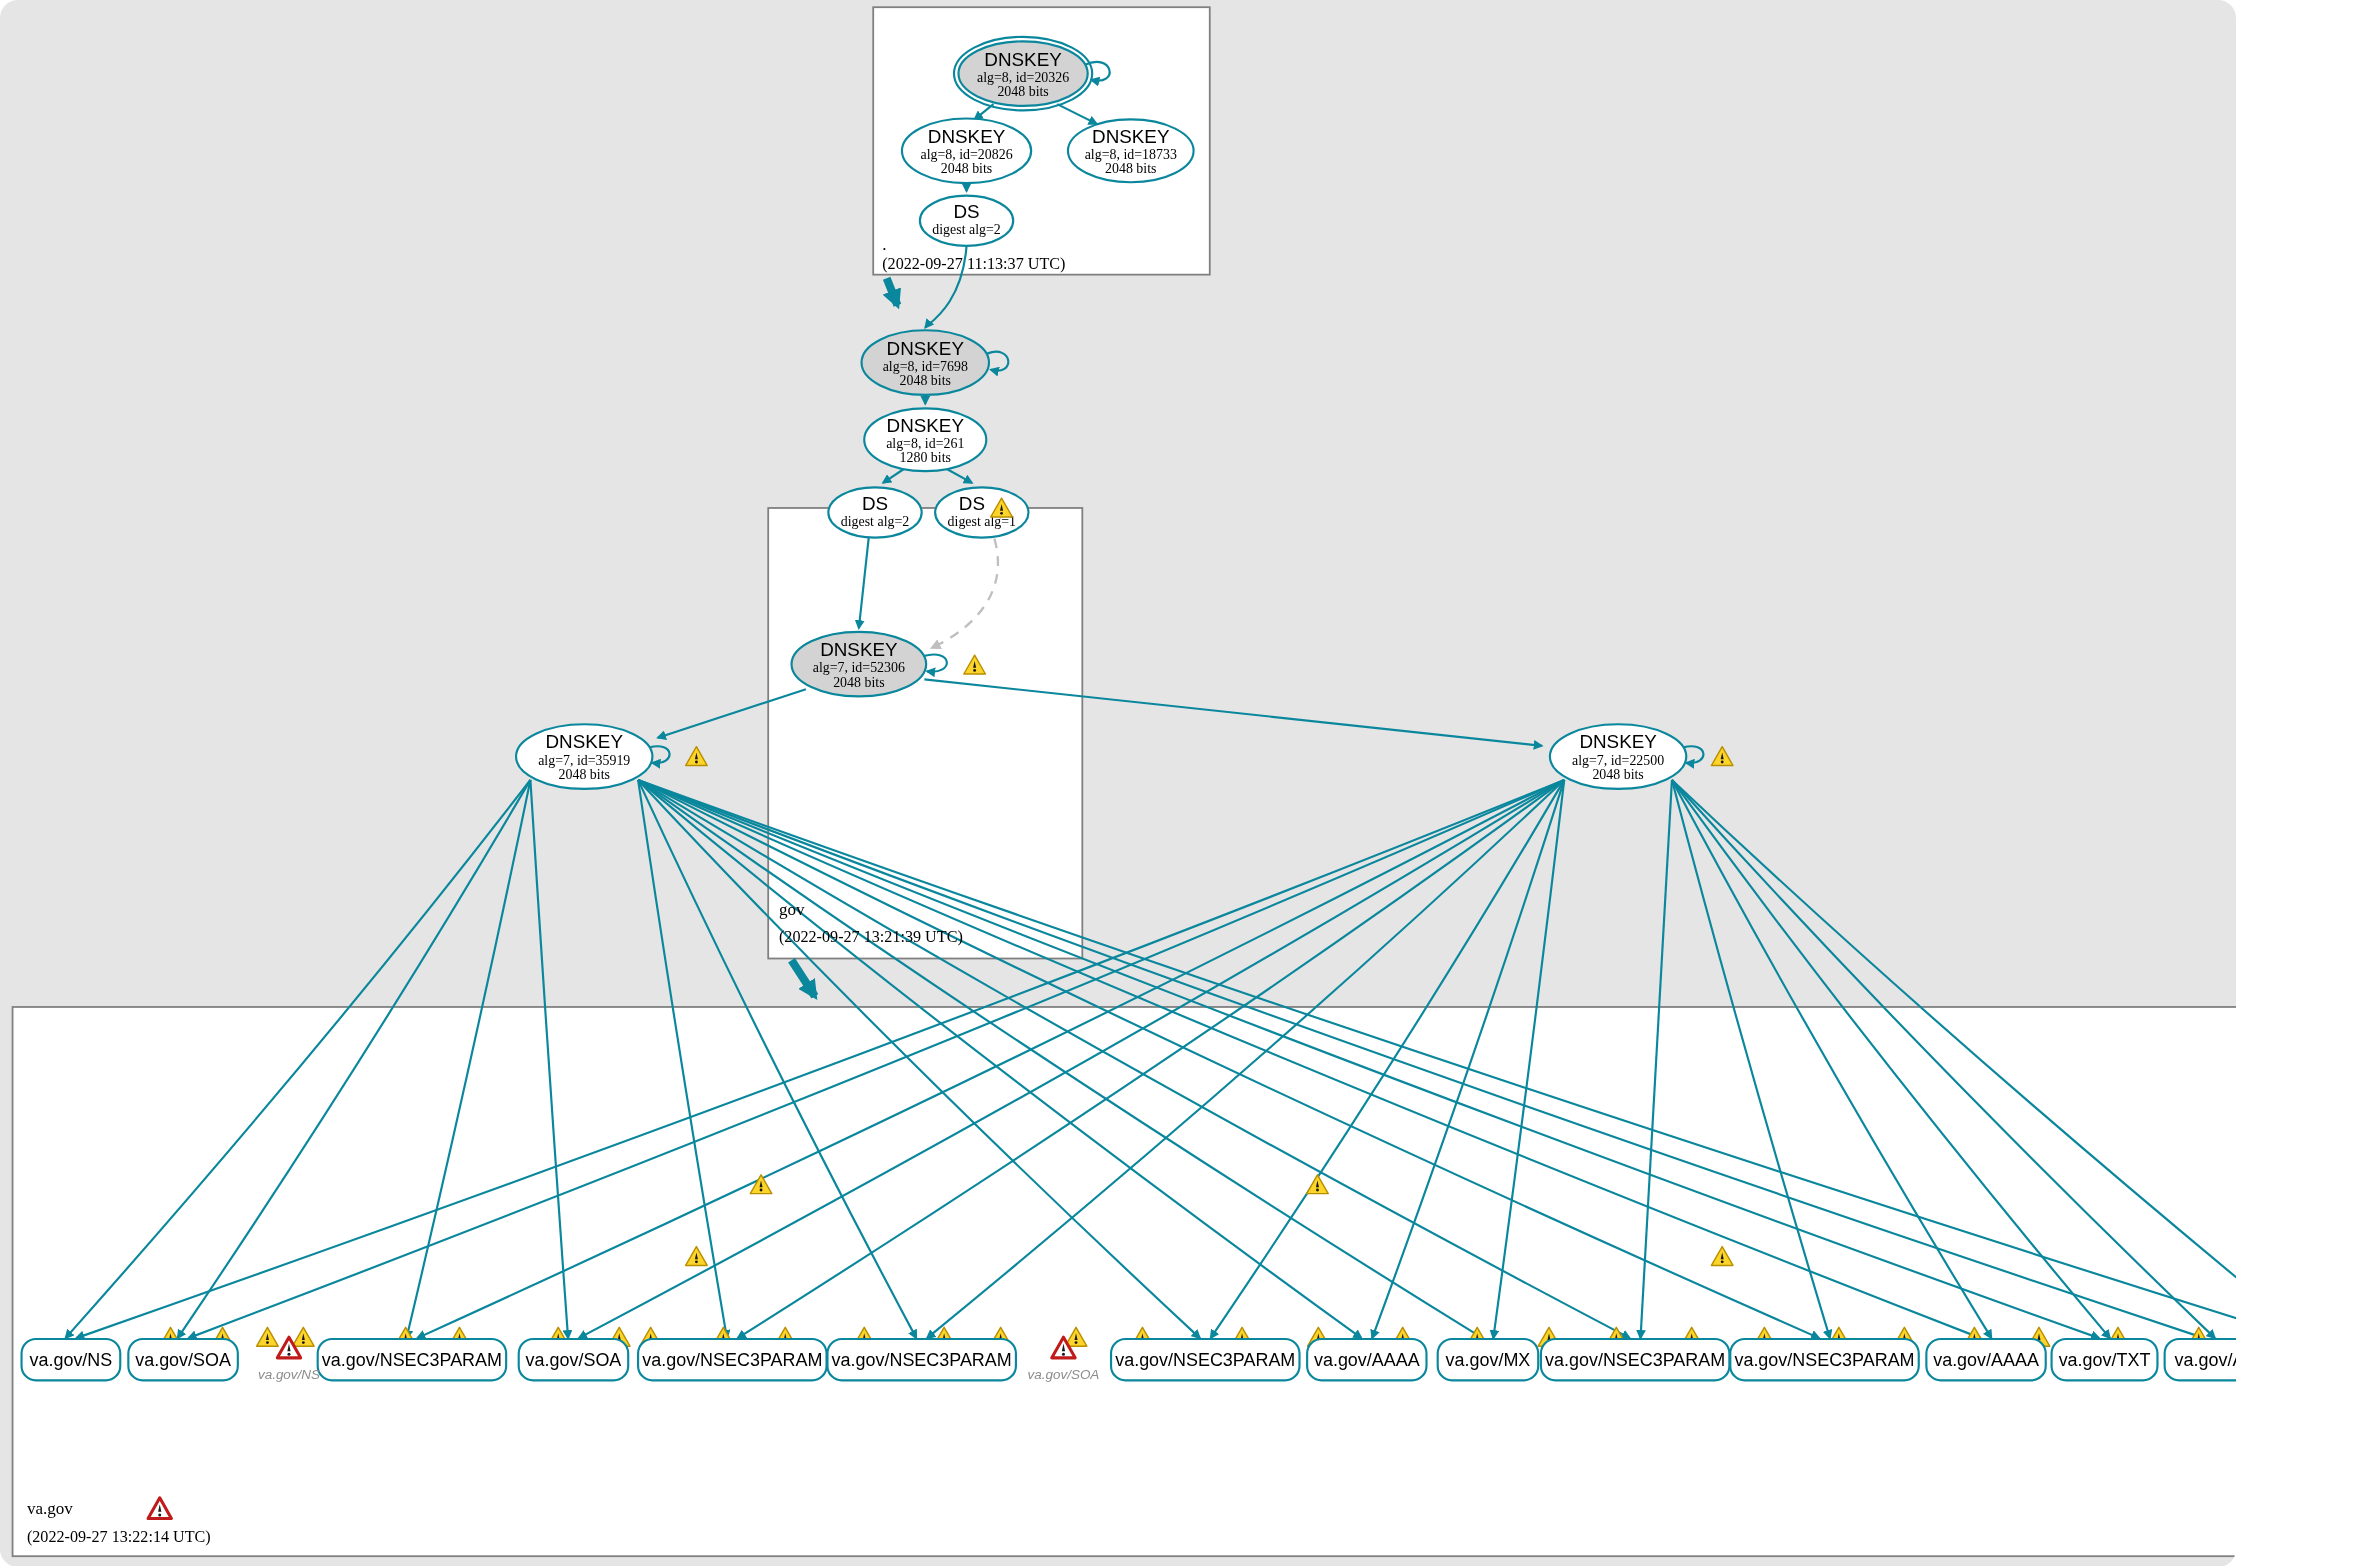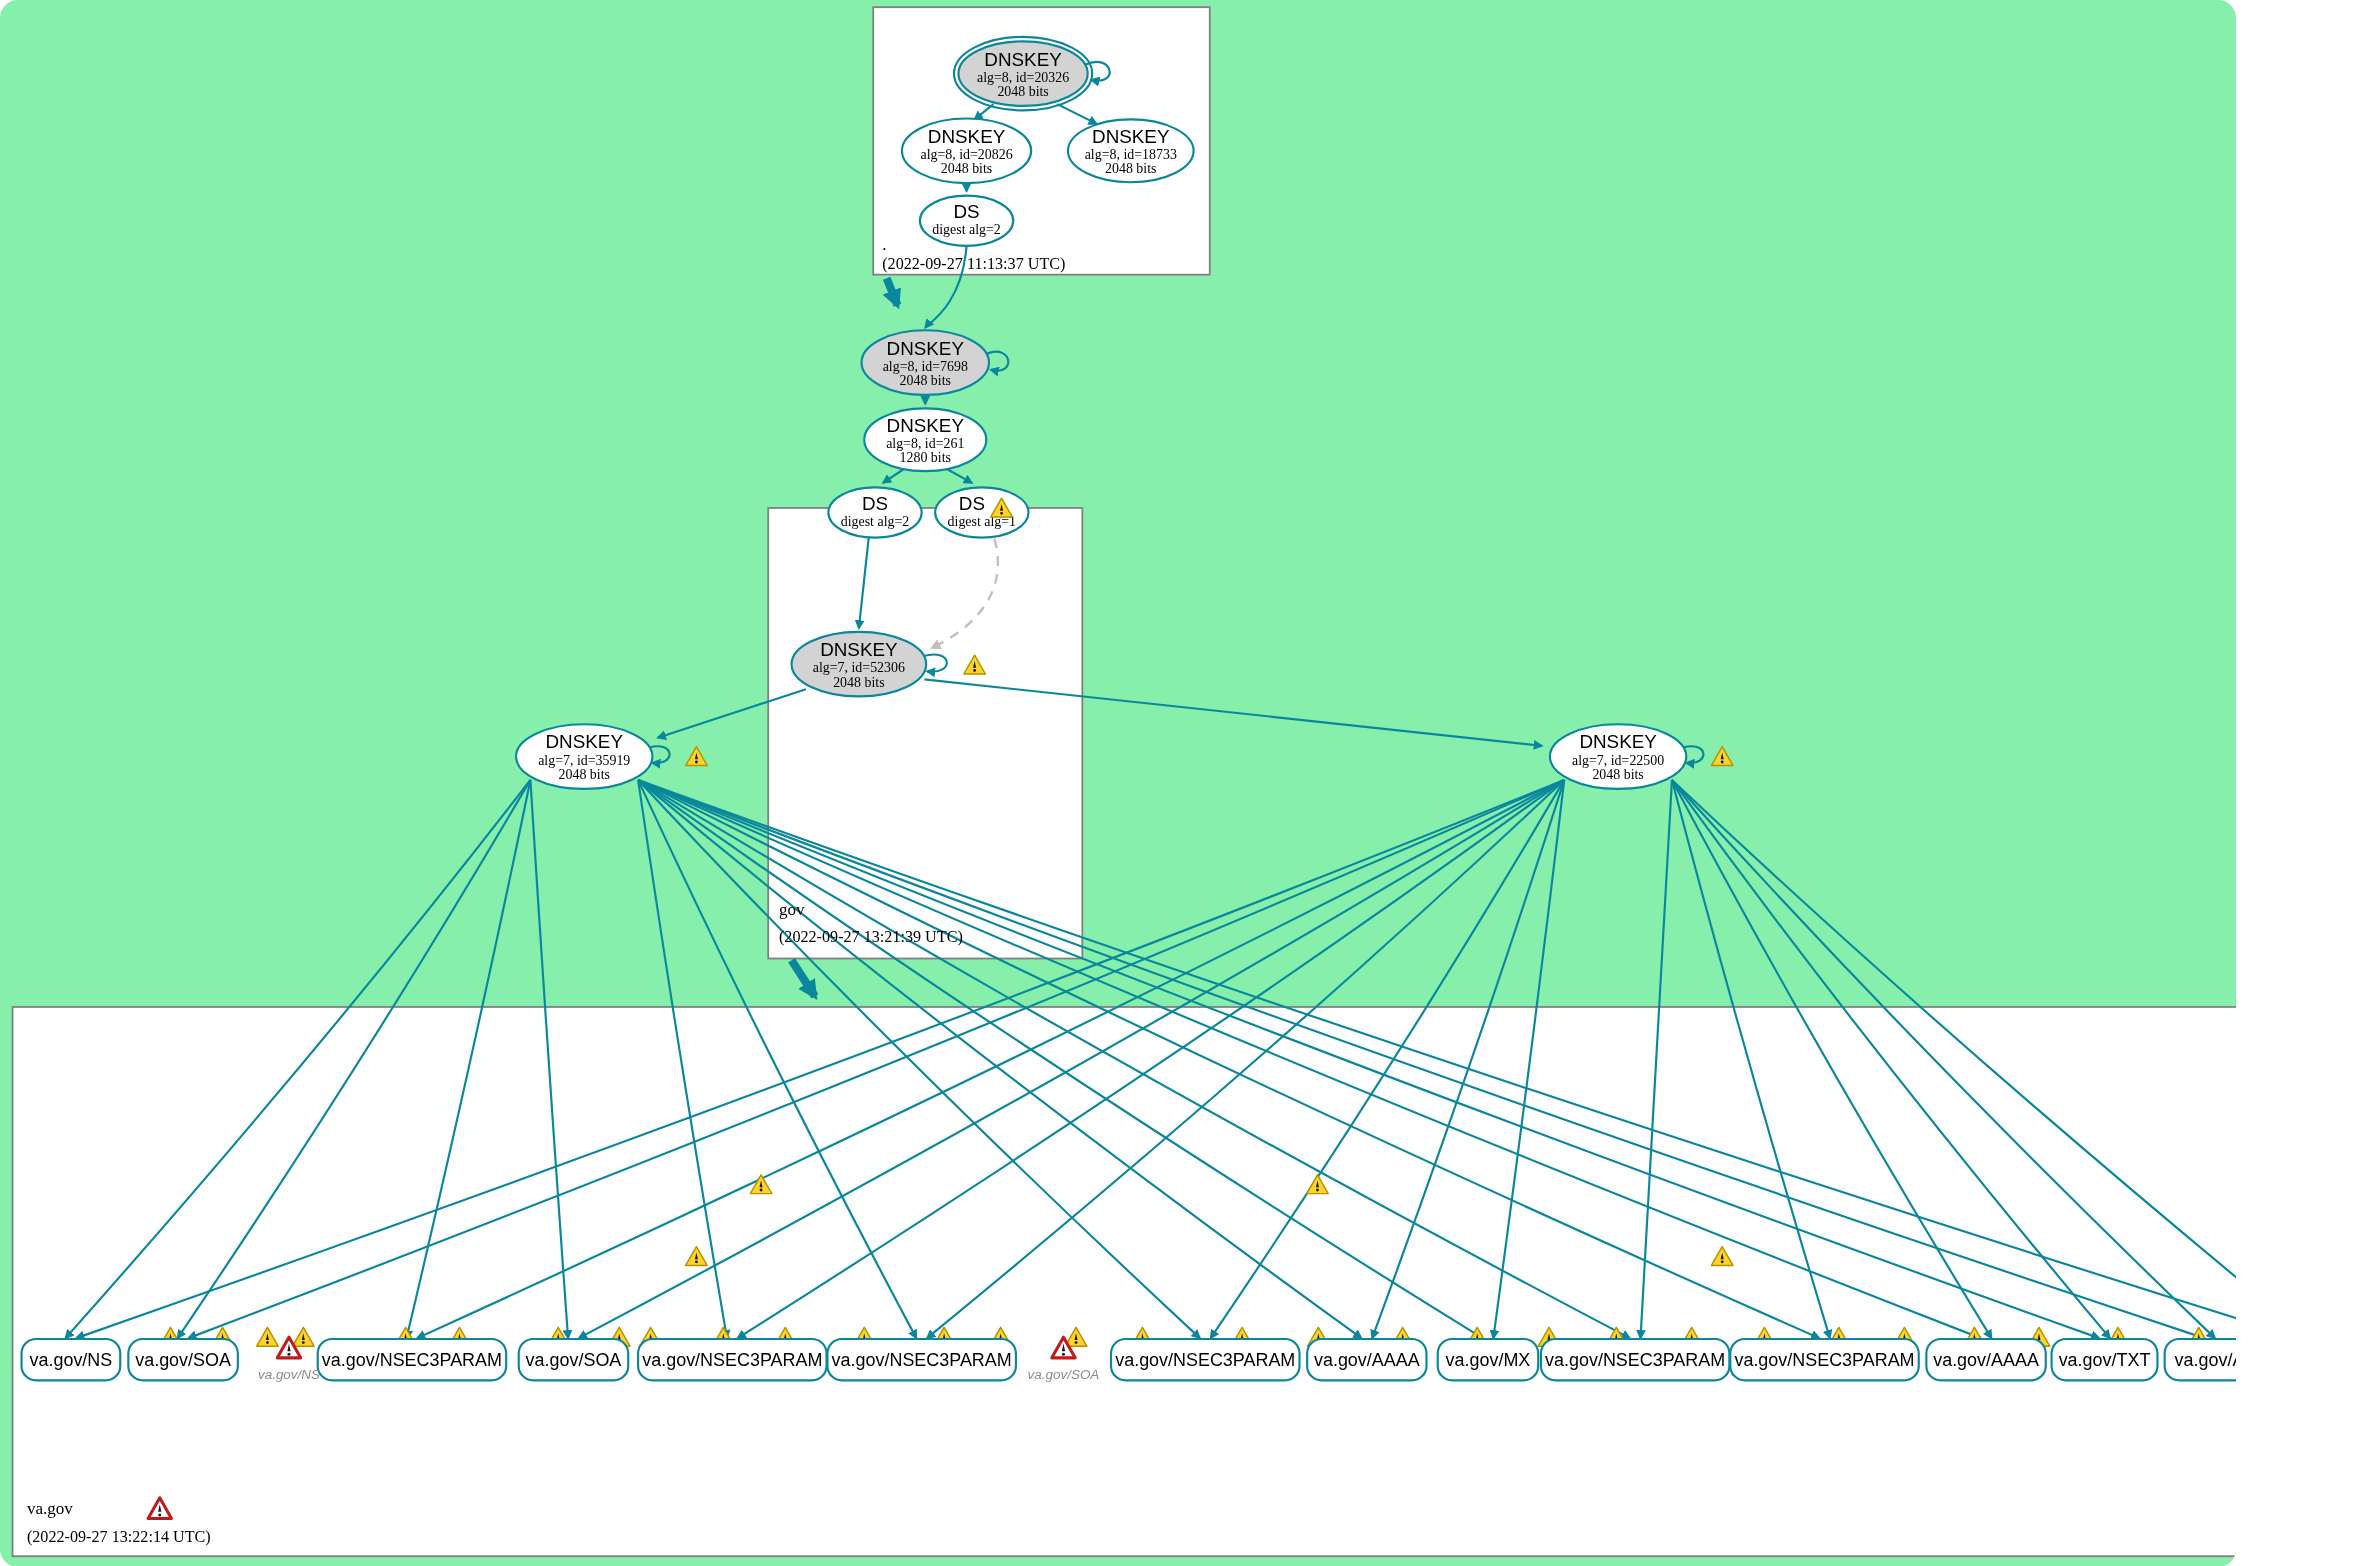--- a/index.html
+++ b/index.html
@@ -1,17 +1,17 @@
 <!DOCTYPE html>
 <html style="font-size:14.4px"><head>
 <meta charset="utf-8">
 <style>
   html,body{margin:0;padding:0;background:#ffffff;}
   body{font-family:"Liberation Sans", sans-serif;}
-  #stage{position:relative;width:2236px;height:1567px;background:#86efac;overflow:hidden;border-radius:18px;}
+  #stage{position:relative;width:2236px;height:1567px;background:#e5e5e5;overflow:hidden;border-radius:18px;}
   svg#graph{position:absolute;left:0;top:0;width:2354px;height:1567px;}
 
   .zone-box{fill:#ffffff;stroke:#808080;stroke-width:2;}
   .edge{fill:none;stroke:#0a879c;stroke-width:2.4;}
   .edge-thick{fill:none;stroke:#0a879c;stroke-width:9;}
   .edge-dashed{fill:none;stroke:#bfbfbf;stroke-width:2.6;stroke-dasharray:11 9;}
   .arrowhead{fill:#0a879c;}
   .arrowhead-gray{fill:#bfbfbf;}
 
   .node-ell{stroke:#0a879c;stroke-width:2.4;}

